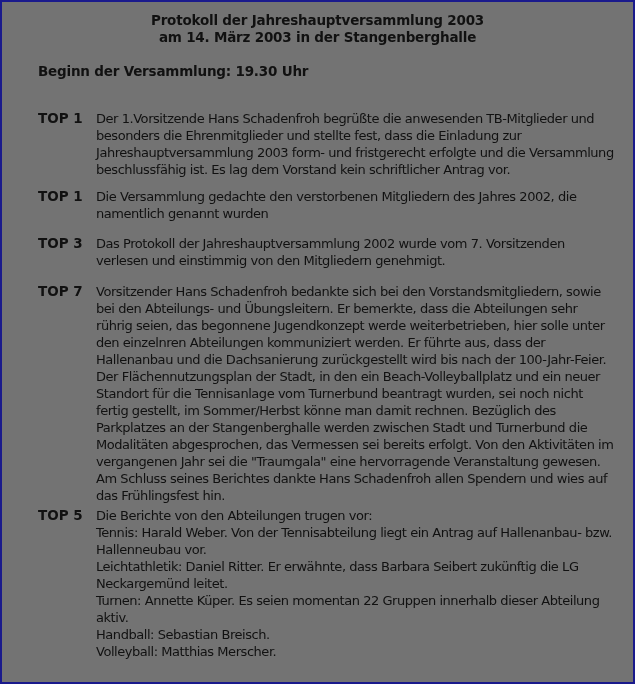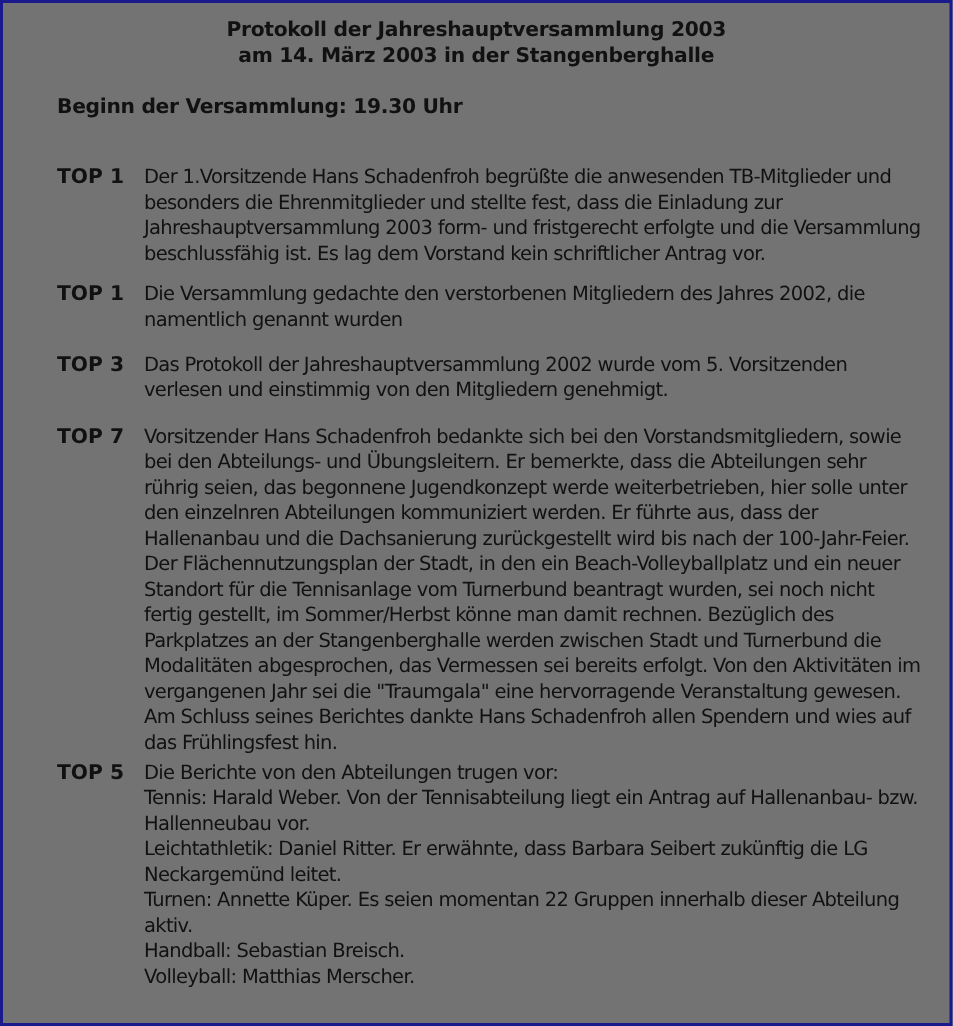--- a/index.html
+++ b/index.html
@@ -55,21 +55,21 @@
     <div class="top-text">Der 1.Vorsitzende Hans Schadenfroh begrüßte die anwesenden TB-Mitglieder und besonders die Ehrenmitglieder und stellte fest, dass die Einladung zur Jahreshauptversammlung 2003 form- und fristgerecht erfolgte und die Versammlung beschlussfähig ist. Es lag dem Vorstand kein schriftlicher Antrag vor.</div>
   </div>
 
   <div class="top" style="top:186px;">
     <div class="top-label">TOP 1</div>
     <div class="top-text">Die Versammlung gedachte den verstorbenen Mitgliedern des Jahres 2002, die namentlich genannt wurden</div>
   </div>
 
   <div class="top" style="top:233px;">
     <div class="top-label">TOP 3</div>
-    <div class="top-text">Das Protokoll der Jahreshauptversammlung 2002 wurde vom 5. Vorsitzenden verlesen und einstimmig von den Mitgliedern genehmigt.</div>
+    <div class="top-text">Das Protokoll der Jahreshauptversammlung 2002 wurde vom 7. Vorsitzenden verlesen und einstimmig von den Mitgliedern genehmigt.</div>
   </div>
 
   <div class="top" style="top:281px;">
     <div class="top-label">TOP 7</div>
     <div class="top-text">Vorsitzender Hans Schadenfroh bedankte sich bei den Vorstandsmitgliedern, sowie bei den Abteilungs- und Übungsleitern. Er bemerkte, dass die Abteilungen sehr rührig seien, das begonnene Jugendkonzept werde weiterbetrieben, hier solle unter den einzelnren Abteilungen kommuniziert werden. Er führte aus, dass der Hallenanbau und die Dachsanierung zurückgestellt wird bis nach der 100-Jahr-Feier. Der Flächennutzungsplan der Stadt, in den ein Beach-Volleyballplatz und ein neuer Standort für die Tennisanlage vom Turnerbund beantragt wurden, sei noch nicht fertig gestellt, im Sommer/Herbst könne man damit rechnen. Bezüglich des Parkplatzes an der Stangenberghalle werden zwischen Stadt und Turnerbund die Modalitäten abgesprochen, das Vermessen sei bereits erfolgt. Von den Aktivitäten im vergangenen Jahr sei die "Traumgala" eine hervorragende Veranstaltung gewesen. Am Schluss seines Berichtes dankte Hans Schadenfroh allen Spendern und wies auf das Frühlingsfest hin.</div>
   </div>
 
   <div class="top" style="top:505px;">
     <div class="top-label">TOP 5</div>
     <div class="top-text reports">

